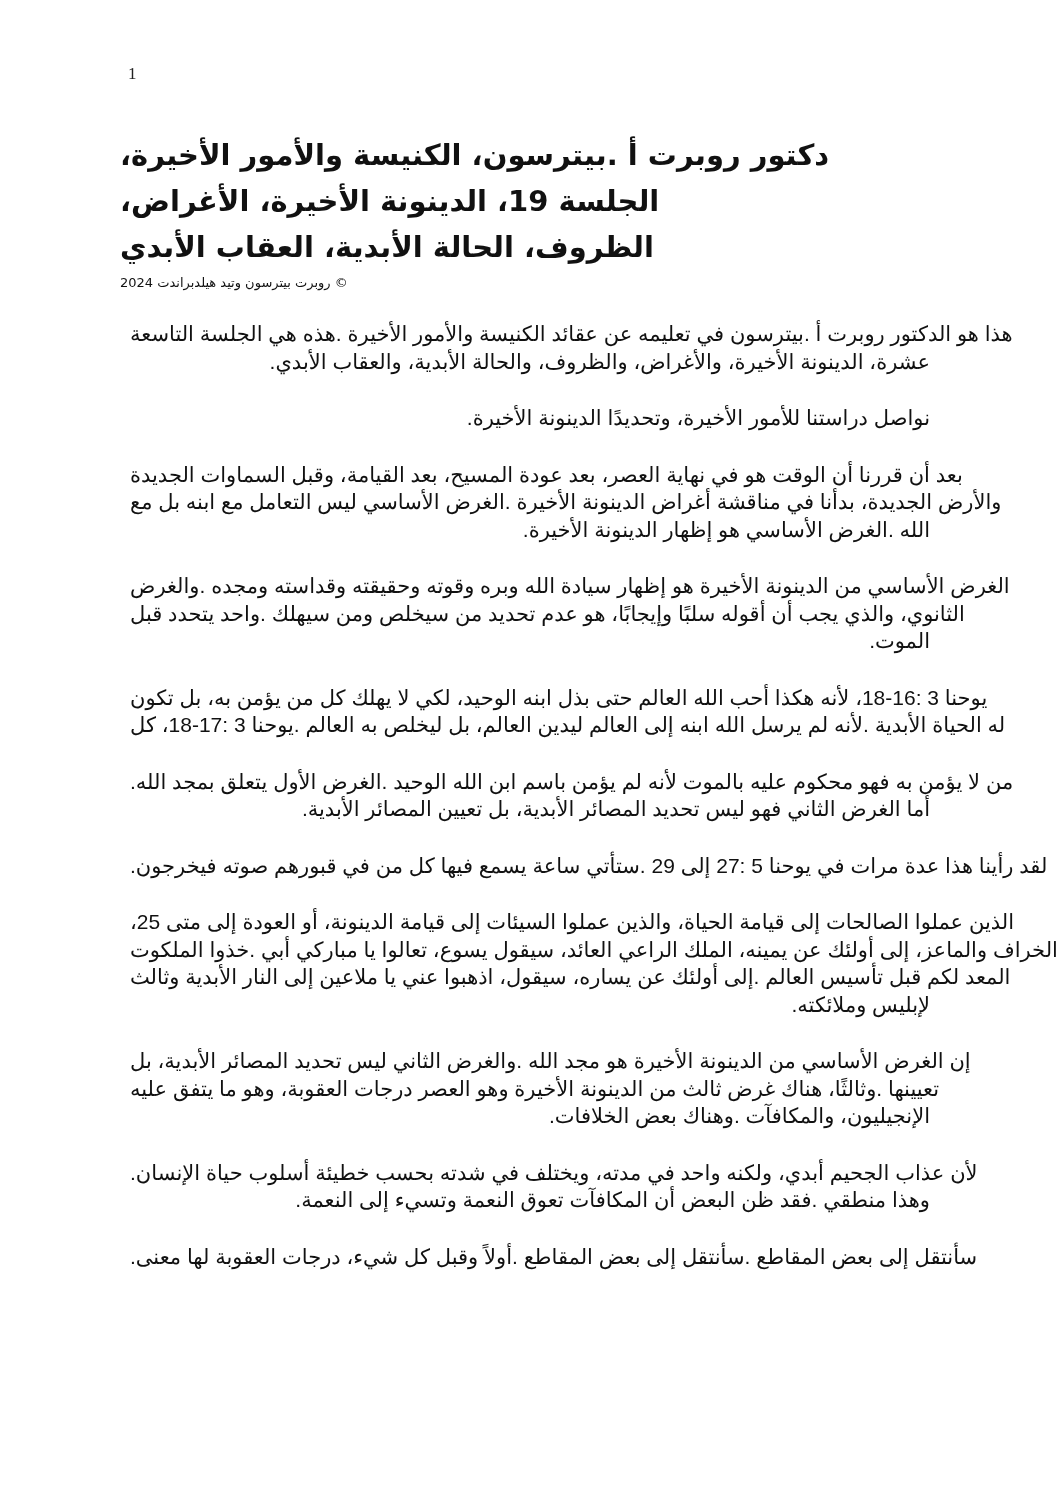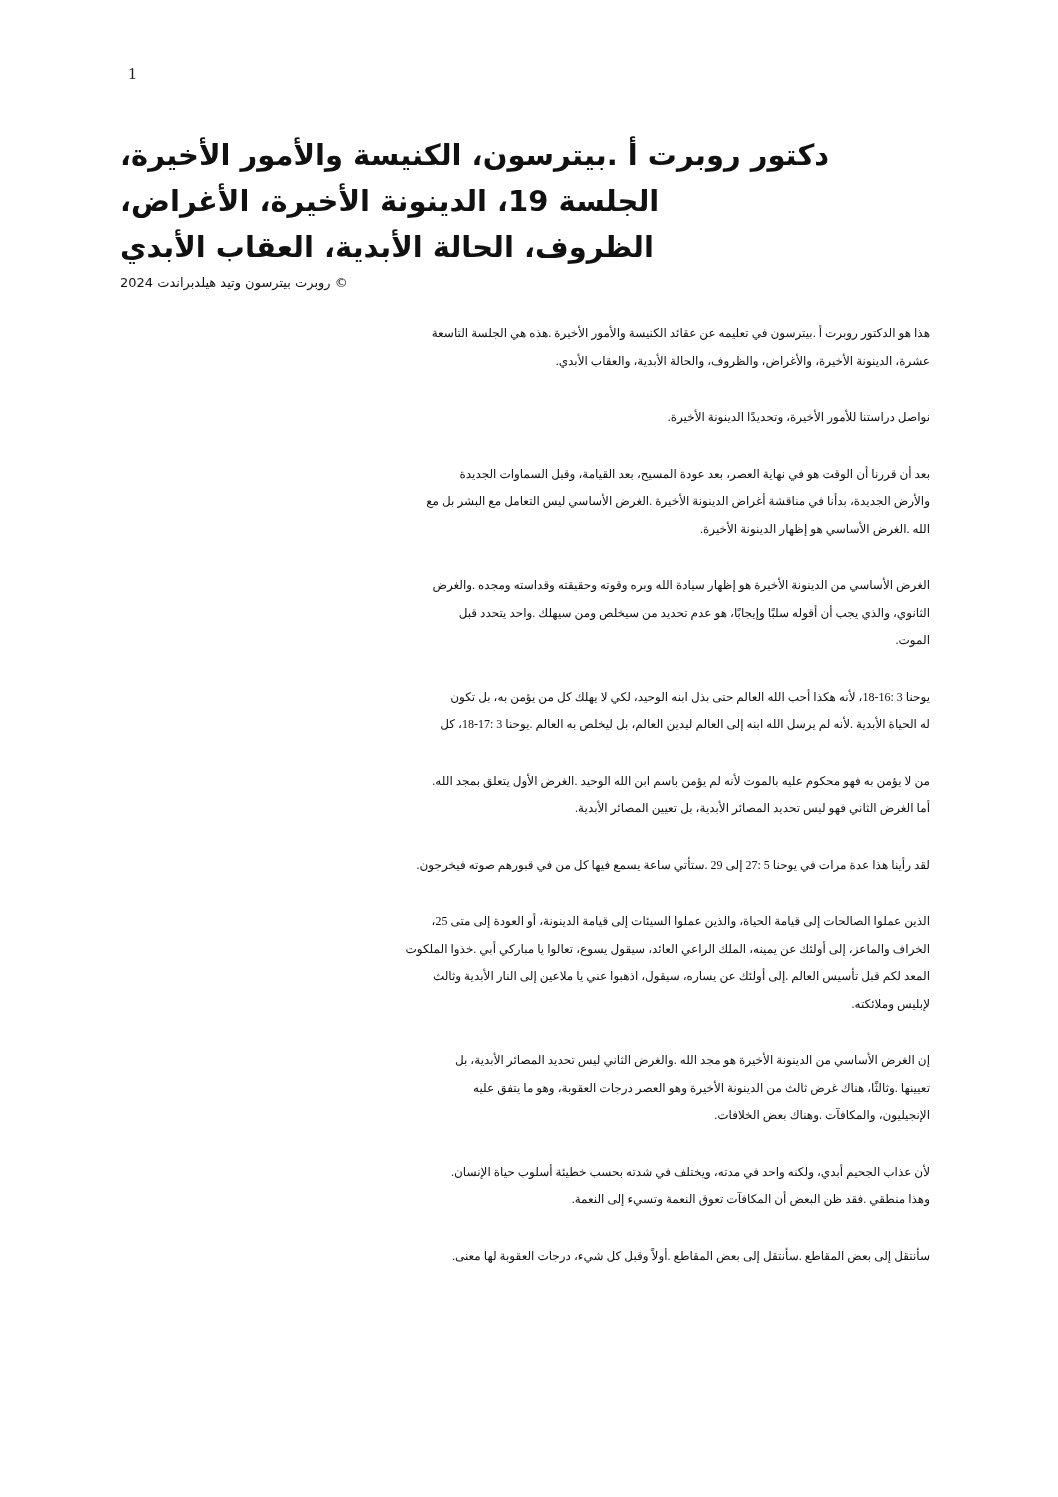--- a/index.html
+++ b/index.html
@@ -20,21 +20,21 @@
   .copyright {
     font-family: "DejaVu Sans", sans-serif; font-size: 13px; line-height: 26px;
     color: #111; margin-top: 0px;
   }
   .body {
     position: absolute; left: 130px; width: 800px; top: 320px;
     direction: ltr;
   }
   .para { margin: 0 0 29px 0; text-align: right; }
   .line {
-    font-family: Liberation Serif, serif; font-size: 12px; line-height: 27.5px;
+    font-family: Liberation Sans, sans-serif; font-size: 21px; line-height: 27.5px;
     color: #111; white-space: nowrap; text-align: right;
   }
 </style>
 </head>
 <body>
 
 <div class="page">
   <div class="page-number">1</div>
 
   <div class="title-block">
@@ -47,21 +47,21 @@
   <div class="body">
     <div class="para">
       <div class="line">هذا هو الدكتور روبرت أ .بيترسون في تعليمه عن عقائد الكنيسة والأمور الأخيرة .هذه هي الجلسة التاسعة</div>
       <div class="line">.عشرة، الدينونة الأخيرة، والأغراض، والظروف، والحالة الأبدية، والعقاب الأبدي</div>
     </div>
     <div class="para">
       <div class="line">.نواصل دراستنا للأمور الأخيرة، وتحديدًا الدينونة الأخيرة</div>
     </div>
     <div class="para">
       <div class="line">بعد أن قررنا أن الوقت هو في نهاية العصر، بعد عودة المسيح، بعد القيامة، وقبل السماوات الجديدة</div>
-      <div class="line">والأرض الجديدة، بدأنا في مناقشة أغراض الدينونة الأخيرة .الغرض الأساسي ليس التعامل مع البشر بل مع</div>
+      <div class="line">والأرض الجديدة، بدأنا في مناقشة أغراض الدينونة الأخيرة .الغرض الأساسي ليس التعامل مع ابنه بل مع</div>
       <div class="line">.الله .الغرض الأساسي هو إظهار الدينونة الأخيرة</div>
     </div>
     <div class="para">
       <div class="line">الغرض الأساسي من الدينونة الأخيرة هو إظهار سيادة الله وبره وقوته وحقيقته وقداسته ومجده .والغرض</div>
       <div class="line">الثانوي، والذي يجب أن أقوله سلبًا وإيجابًا، هو عدم تحديد من سيخلص ومن سيهلك .واحد يتحدد قبل</div>
       <div class="line">.الموت</div>
     </div>
     <div class="para">
       <div class="line">يوحنا 3 :16-18، لأنه هكذا أحب الله العالم حتى بذل ابنه الوحيد، لكي لا يهلك كل من يؤمن به، بل تكون</div>
       <div class="line">له الحياة الأبدية .لأنه لم يرسل الله ابنه إلى العالم ليدين العالم، بل ليخلص به العالم .يوحنا 3 :17-18، كل</div>

